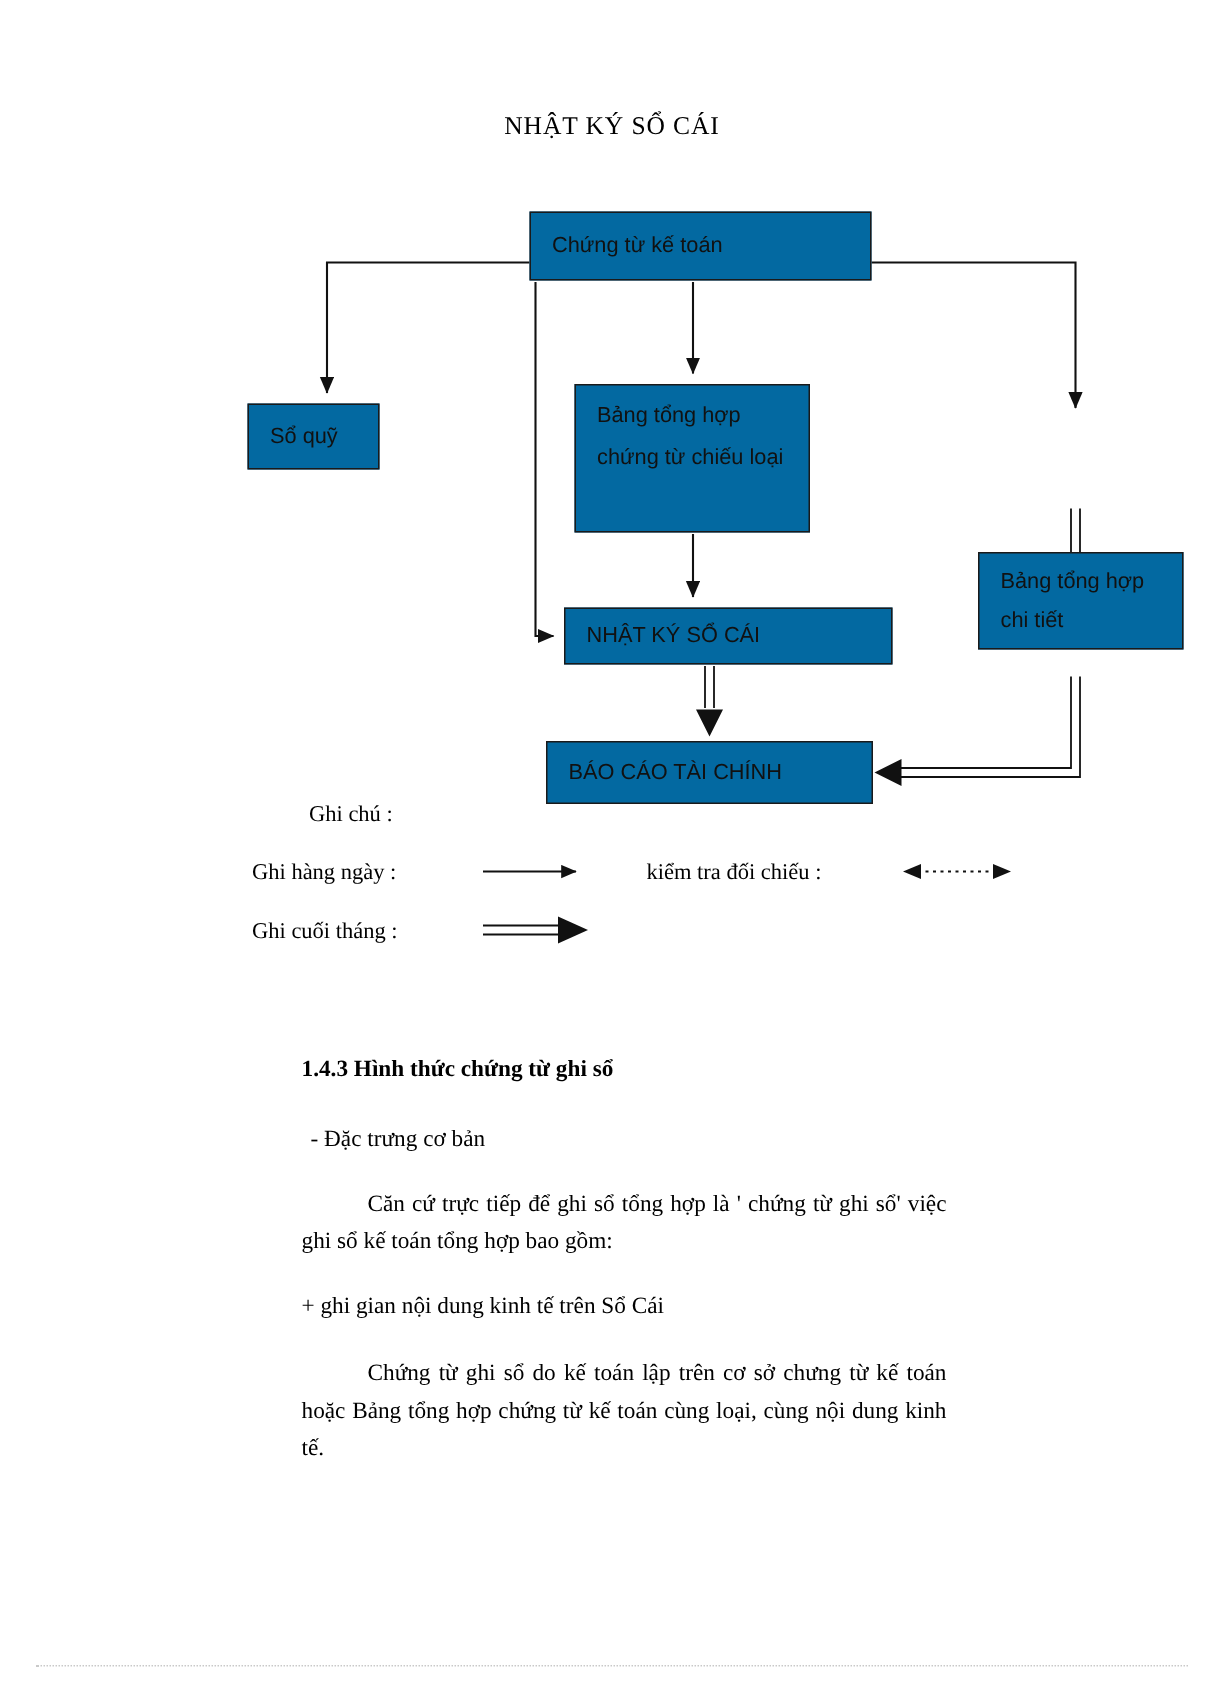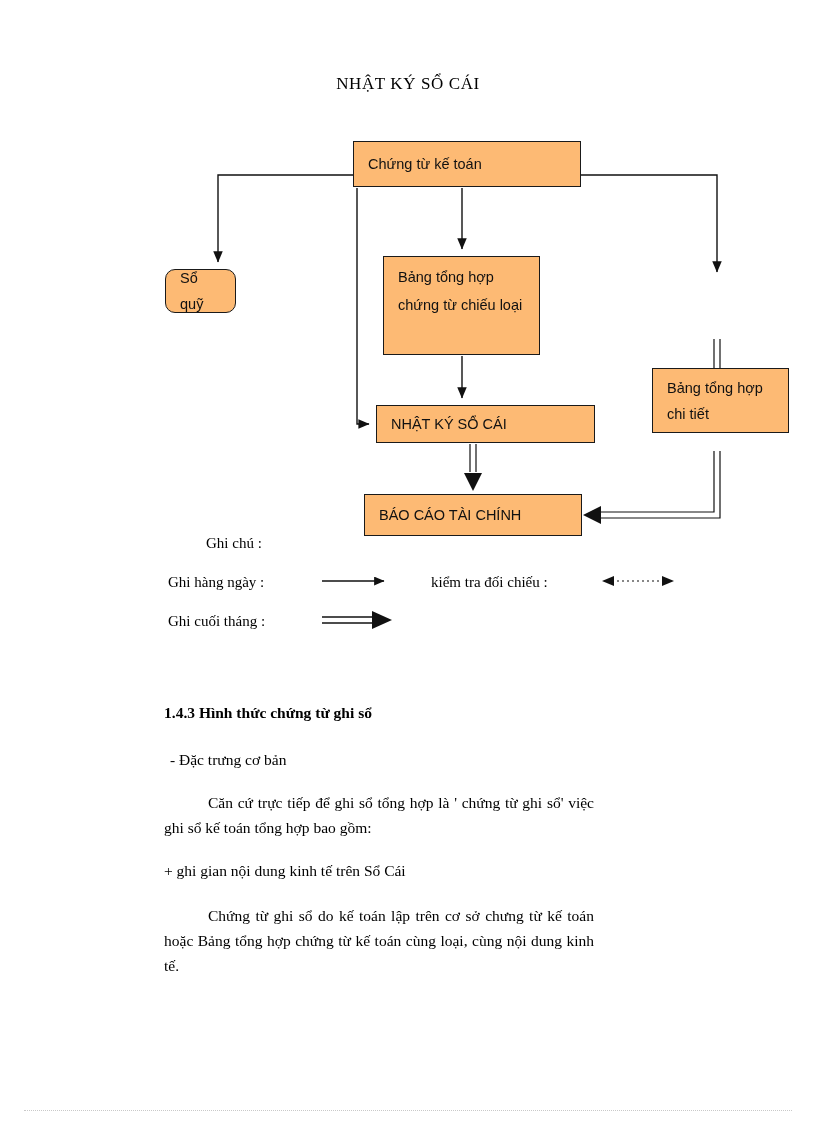--- a/index.html
+++ b/index.html
@@ -51,35 +51,35 @@
     top: 0;
     width: 816px;
     height: 660px;
     overflow: visible;
   }
 
   .node {
     position: absolute;
     box-sizing: border-box;
     border: 1px solid #1a1a1a;
-    background: #fdba74;
+    background: #0369a1;
     font-family: "Liberation Sans", "DejaVu Sans", sans-serif;
     font-size: 14.5px;
     line-height: 26px;
     padding: 6px 12px 6px 14px;
     color: #111111;
     z-index: 3;
   }
   .node.center-v {
     display: flex;
     align-items: center;
   }
 
   #node-chung-tu      { left: 353px; top: 141px; width: 228px; height: 46px; }
-  #node-so-quy        { left: 165px; top: 269px; width: 71px;  height: 44px; border-radius: 10px; }
+  #node-so-quy        { left: 165px; top: 269px; width: 88px;  height: 44px; }
   #node-bang-tong-hop { left: 383px; top: 256px; width: 157px; height: 99px; line-height: 28px; }
   #node-so-the        { left: 652px; top: 279px; width: 129px; height: 59px; line-height: 26px; }
   #node-bang-ct       { left: 652px; top: 368px; width: 137px; height: 65px; line-height: 26px; }
   #node-nhat-ky       { left: 376px; top: 405px; width: 219px; height: 38px; }
   #node-bao-cao       { left: 364px; top: 494px; width: 218px; height: 42px; }
 
   
   .legend {
     position: absolute;
     left: 0;
@@ -106,20 +106,21 @@
     height: 1123px;
     pointer-events: none;
   }
 
   
   .body-text {
     position: absolute;
     left: 0;
     top: 700px;
     width: 680px;
+    padding-left: 37px;
   }
   .para {
     font-family: "Liberation Serif", "DejaVu Serif", serif;
     font-size: 15.5px;
     line-height: 25px;
     margin: 0;
     padding: 0 86px 0 164px;
     text-align: justify;
   }
   .para.heading {

